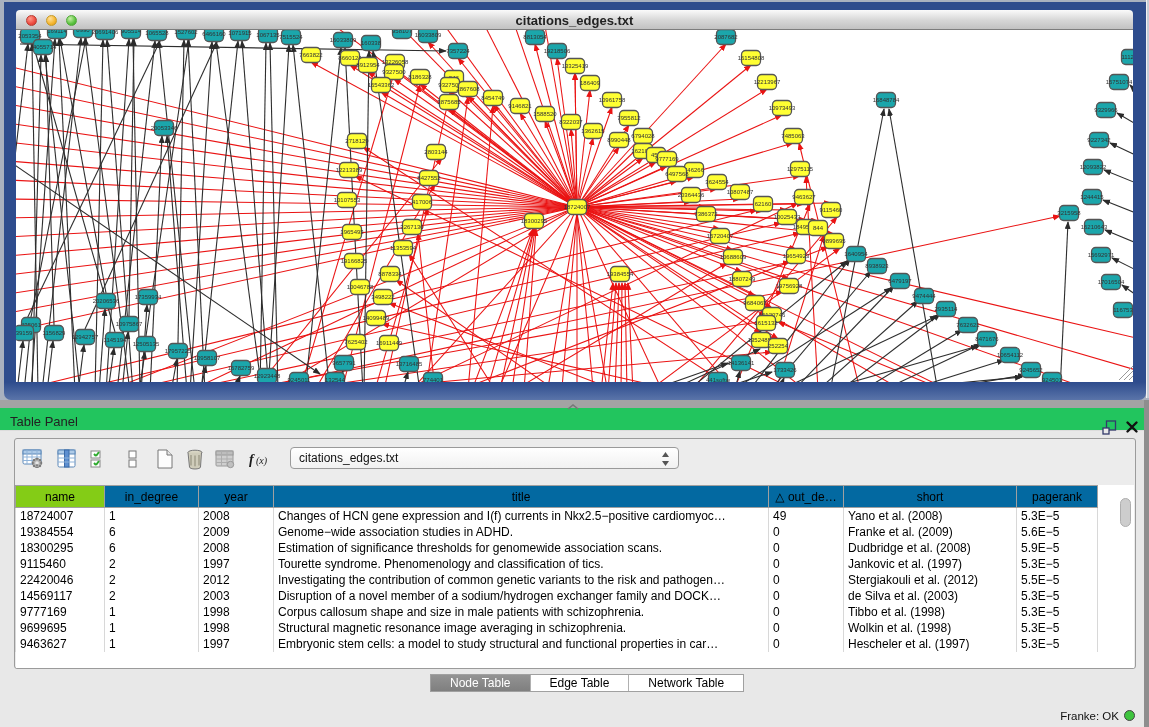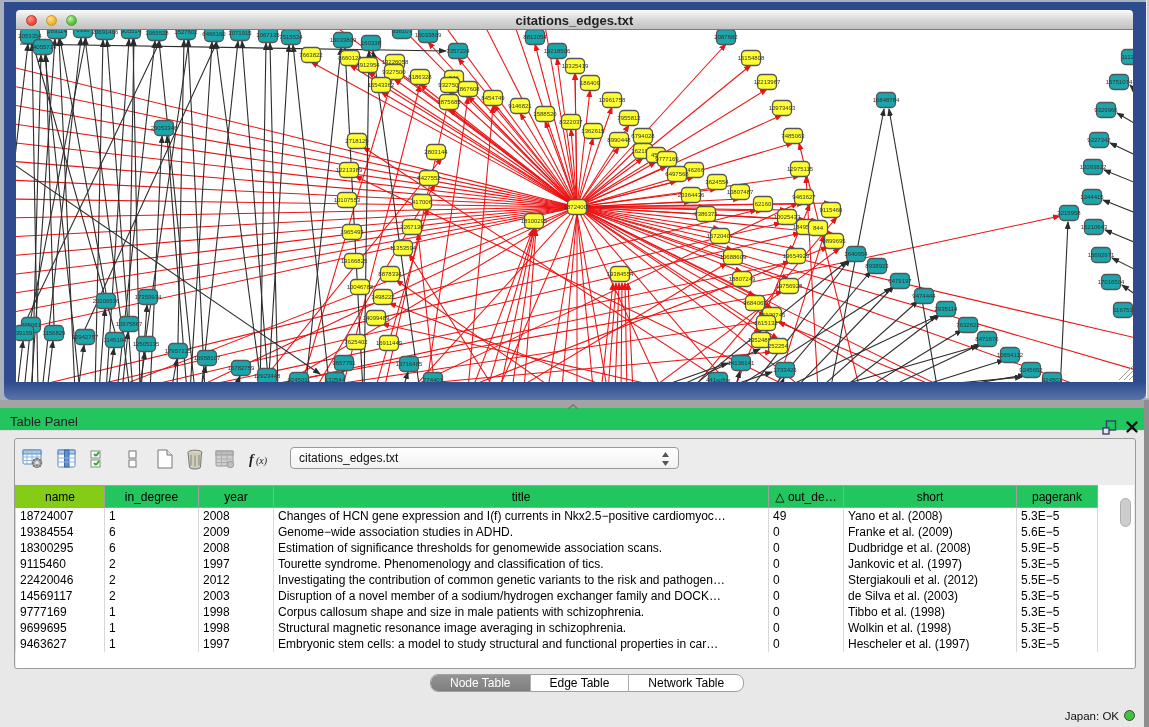--- a/index.html
+++ b/index.html
@@ -10,27 +10,27 @@
 #canvas{position:absolute;left:16px;top:30px;width:1117px;height:352px;background:#fff;overflow:hidden}
 #rsliver{position:absolute;right:0;top:0;width:3px;height:398px;background:#c6ccd6;border-left:1px solid #f2f2f2}
 #tp-head{position:absolute;left:0;top:400px;width:1149px;height:31px;background:#22c55e;border-top:8px solid #a3a3a3;border-bottom:1px solid #dcdcdc}
 #tp-head span{position:absolute;left:10px;top:6px;font-size:13px;color:#222}
 #panel{position:absolute;left:14px;top:438px;width:1122px;height:231px;background:#ececec;border:1px solid #9b9b9b;border-radius:3px}
 #toolbar{position:absolute;left:2px;top:7px;height:26px;width:100%}
 .tbi{position:absolute;top:2px}
 #dd{position:absolute;left:273px;top:1px;width:389px;height:22px;background:linear-gradient(#fff,#f1f1f1);border:1px solid #9a9a9a;border-radius:4px;font-size:12px;color:#111;line-height:20px;padding-left:8px}
 #dd svg{position:absolute;right:8px;top:3px}
 #tbl{position:absolute;left:0px;top:46px;width:1083px;border-collapse:collapse;font-size:12px;table-layout:fixed}
-#tbl th{height:22px;font-weight:normal;font-size:12px;border:1px solid #a0a0a0;background:#22c55e;padding:0}
+#tbl th{height:22px;font-weight:normal;font-size:12px;border:1px solid #a0a0a0;background:#0369a1;padding:0}
 #tbl th.g{background:#84cc16}
 #tbl td{height:16px;padding:0 0 0 4px;white-space:nowrap;overflow:hidden;border-left:1px solid #d8d8d8;border-right:1px solid #d8d8d8}
 #tbl tr{background:#fff}
 td.c5{text-align:left}
 #vsb{position:absolute;right:4px;top:59px;width:11px;height:29px;background:#cdcdcd;border:1px solid #aeaeae;border-radius:6px}
-#tabs{position:absolute;left:430px;top:674px;height:18px;border:1px solid #a0a0a0;border-radius:8px;overflow:hidden;background:#fff;display:flex}
+#tabs{position:absolute;left:430px;top:674px;height:18px;border:1px solid #a0a0a0;border-radius:0;overflow:hidden;background:#fff;display:flex}
 .tab{font-size:12px;line-height:17px;padding:0 19px;color:#000000;border-right:1px solid #b0b0b0}
 .tab.sel{background:linear-gradient(#939393,#7f7f7f);color:#fff}
 #status{position:absolute;left:0;top:702px;width:1149px;height:25px}
 #mem{position:absolute;right:30px;top:8px;font-size:11.5px;color:#111}
 #dot{position:absolute;right:14px;top:8px;width:11px;height:11px;border-radius:50%;background:#3ec43e;border:1.5px solid #444}
 #rband{position:absolute;right:0;top:400px;width:5px;height:327px;background:#8e8e8e}
 </style></head><body>
 <div id="win">
   <div id="frame"></div>
   <div id="titlebar">
@@ -737,15 +737,15 @@
   </tbody>
     </table>
   <div id="vsb"></div>
 </div>
 <div id="tabs">
     <div class="tab sel">Node Table</div>
     <div class="tab">Edge Table</div>
     <div class="tab" style="border-right:none">Network Table</div>
   </div>
 <div id="status">
-    <span id="mem">Japan: OK</span>
+    <span id="mem">Franke: OK</span>
     <span id="dot"></span>
   </div>
 <div id="rband"></div>
 </body></html>

